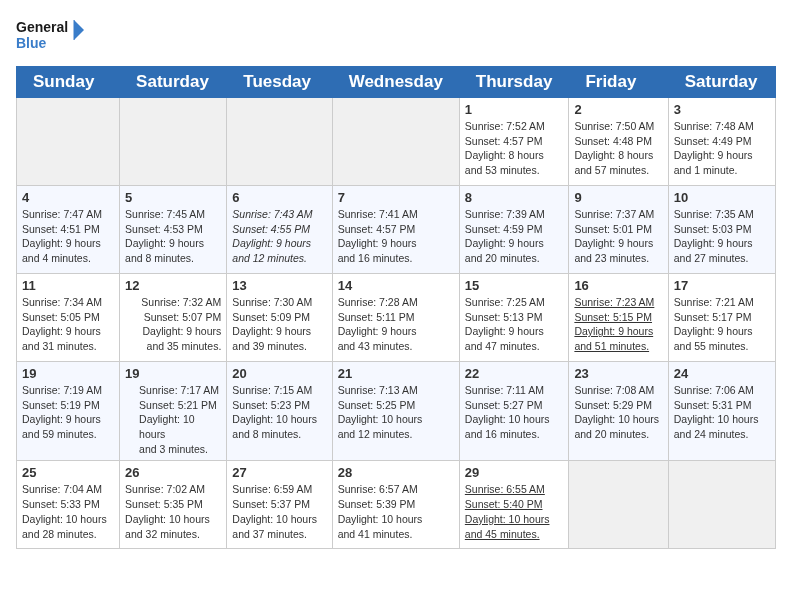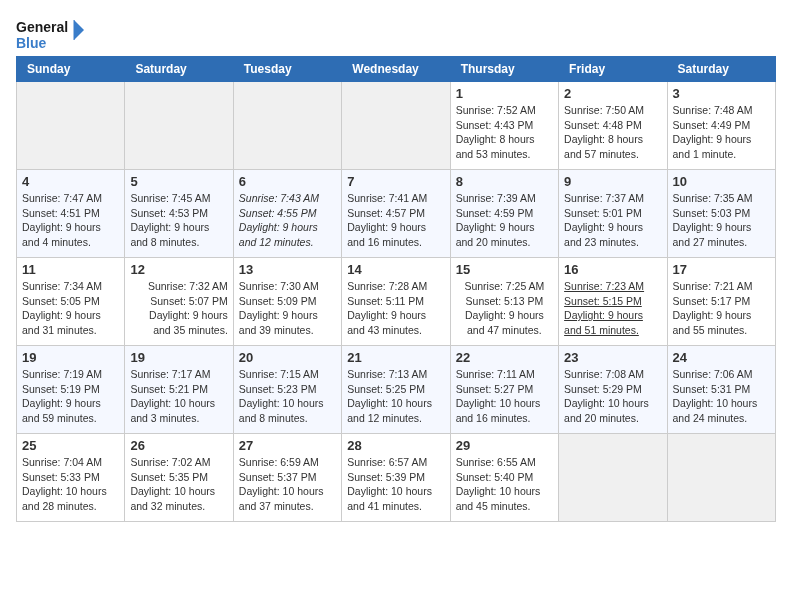--- a/index.html
+++ b/index.html
@@ -7,20 +7,21 @@
       font-family: Arial, sans-serif;
       background: #fff;
       width: 792px;
       min-height: 612px;
       padding: 16px;
     }
     .header {
       display: flex;
       justify-content: space-between;
       align-items: flex-start;
+      margin-bottom: 10px;
     }
     .logo {
       display: flex;
       align-items: center;
       gap: 4px;
     }
     .title-block {
       text-align: right;
     }
     .calendar-title {
@@ -34,23 +35,23 @@
       margin-top: 2px;
     }
     table {
       width: 100%;
       border-collapse: collapse;
       font-size: 11px;
     }
     thead th {
       background-color: #2e6db4;
       color: #fff;
-      padding: 5px 10px;
+      padding: 5px 16px;
       text-align: left;
-      font-size: 12px;
+      font-size: 17px;
       font-weight: bold;
       border: 1px solid #2e6db4;
     }
     tbody td {
       vertical-align: top;
       border: 1px solid #ccc;
       padding: 4px 5px;
       min-height: 80px;
       height: 88px;
       width: 108px;
@@ -112,21 +113,21 @@
   </thead>
   <tbody id="calendar-body">
   <tr>
         <td class="empty-cell"></td>
         <td class="empty-cell"></td>
         <td class="empty-cell"></td>
         <td class="empty-cell"></td>
         <td>
           <span class="day-number">1</span>
           <div class="day-info" style="white-space: pre-line;">Sunrise: 7:52 AM
-Sunset: 4:43 PM
+Sunset: 4:57 PM
 Daylight: 8 hours
 and 53 minutes.</div>
         </td>
         <td>
           <span class="day-number">2</span>
           <div class="day-info" style="white-space: pre-line;">Sunrise: 7:50 AM
 Sunset: 4:48 PM
 Daylight: 8 hours
 and 57 minutes.</div>
         </td>
@@ -213,21 +214,21 @@
         </td>
         <td>
           <span class="day-number">14</span>
           <div class="day-info" style="white-space: pre-line;">Sunrise: 7:28 AM
 Sunset: 5:11 PM
 Daylight: 9 hours
 and 43 minutes.</div>
         </td>
         <td>
           <span class="day-number">15</span>
-          <div class="day-info" style="white-space: pre-line; text-align: center;">Sunrise: 7:25 AM
+          <div class="day-info" style="white-space: pre-line;">Sunrise: 7:25 AM
 Sunset: 5:13 PM
 Daylight: 9 hours
 and 47 minutes.</div>
         </td>
         <td>
           <span class="day-number">16</span>
           <div class="day-info" style="white-space: pre-line; text-decoration: underline;">Sunrise: 7:23 AM
 Sunset: 5:15 PM
 Daylight: 9 hours
 and 51 minutes.</div>
@@ -243,21 +244,21 @@
       <tr>
         <td>
           <span class="day-number">19</span>
           <div class="day-info" style="white-space: pre-line;">Sunrise: 7:19 AM
 Sunset: 5:19 PM
 Daylight: 9 hours
 and 59 minutes.</div>
         </td>
         <td>
           <span class="day-number">19</span>
-          <div class="day-info" style="white-space: pre-line;">Sunrise: 7:17 AM
+          <div class="day-info" style="white-space: pre-line; margin-left: 14px;">Sunrise: 7:17 AM
 Sunset: 5:21 PM
 Daylight: 10 hours
 and 3 minutes.</div>
         </td>
         <td>
           <span class="day-number">20</span>
           <div class="day-info" style="white-space: pre-line;">Sunrise: 7:15 AM
 Sunset: 5:23 PM
 Daylight: 10 hours
 and 8 minutes.</div>
@@ -315,21 +316,21 @@
         </td>
         <td>
           <span class="day-number">28</span>
           <div class="day-info" style="white-space: pre-line;">Sunrise: 6:57 AM
 Sunset: 5:39 PM
 Daylight: 10 hours
 and 41 minutes.</div>
         </td>
         <td>
           <span class="day-number">29</span>
-          <div class="day-info" style="white-space: pre-line;">Sunrise: 6:55 AM
+          <div class="day-info" style="white-space: pre-line; text-decoration: underline;">Sunrise: 6:55 AM
 Sunset: 5:40 PM
 Daylight: 10 hours
 and 45 minutes.</div>
         </td>
         <td class="empty-cell"></td>
         <td class="empty-cell"></td>
       </tr>
     </tbody>
 </table>
 

